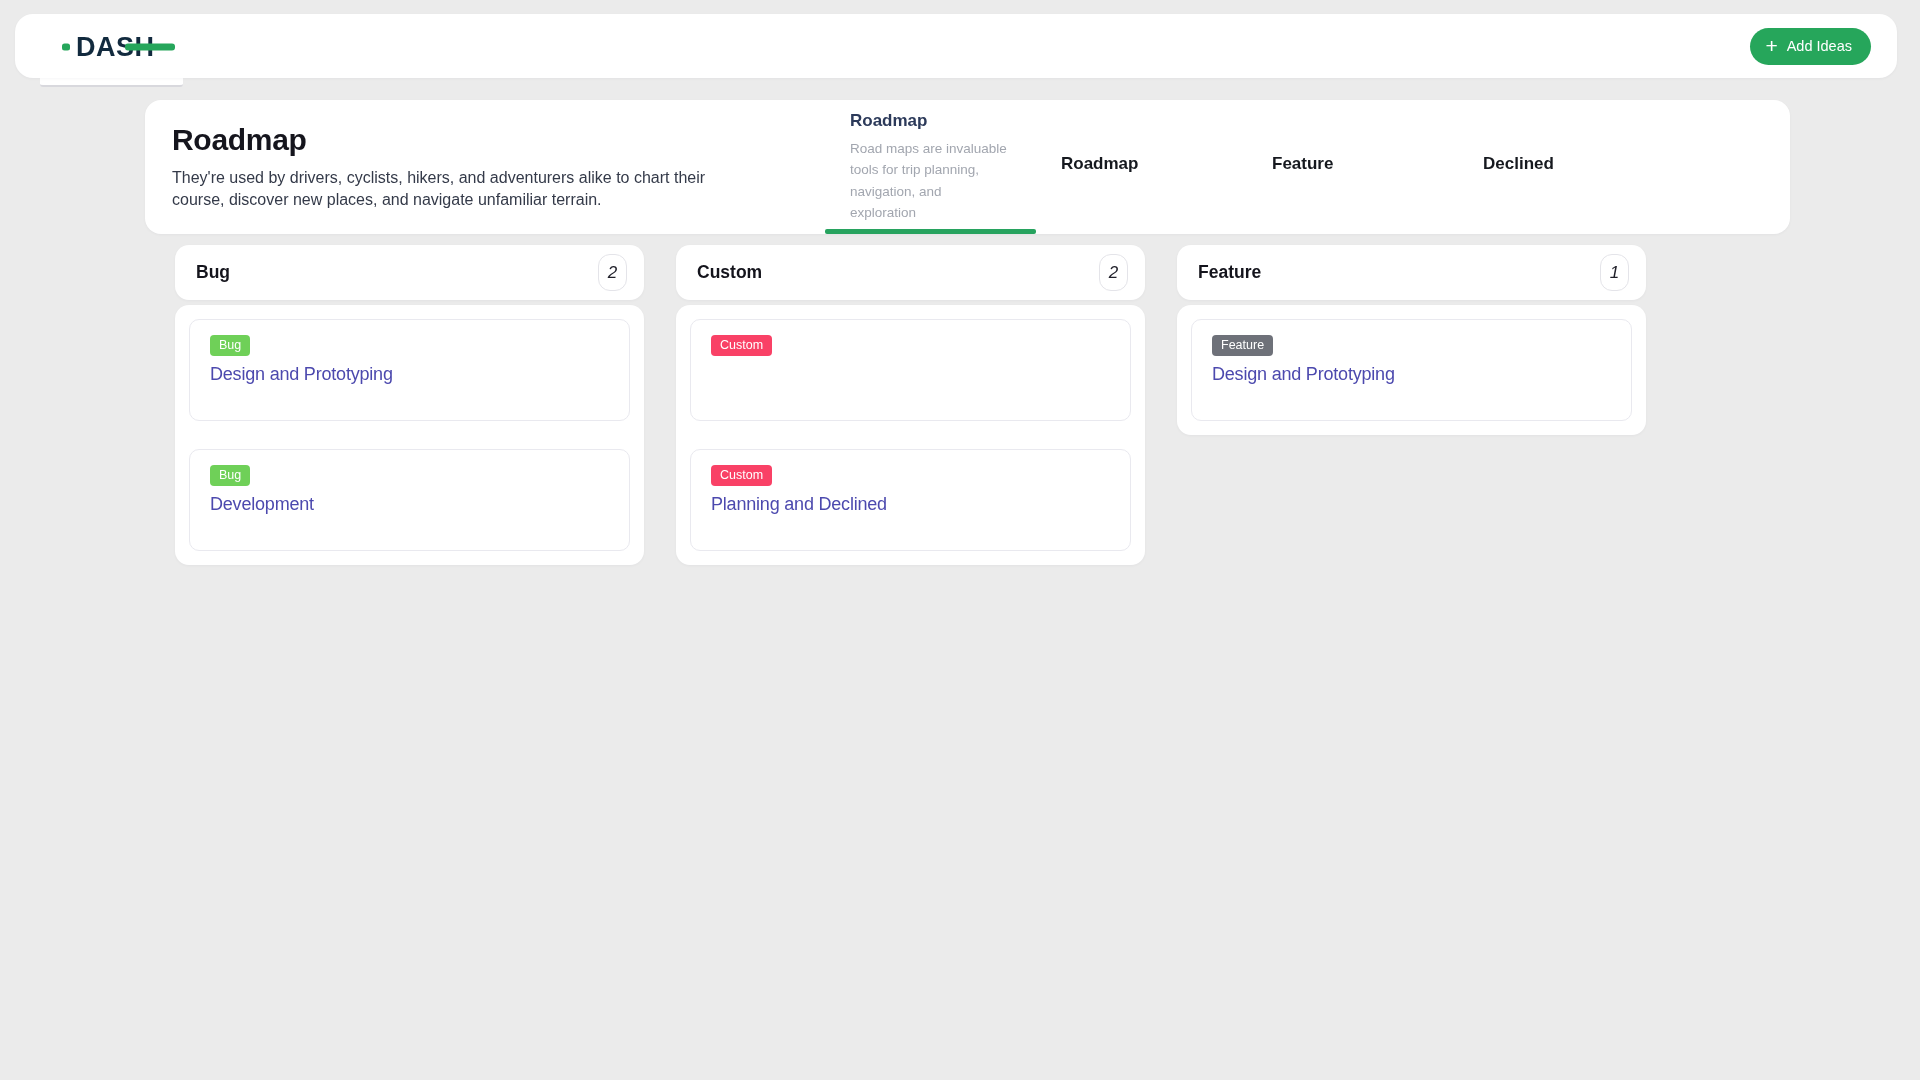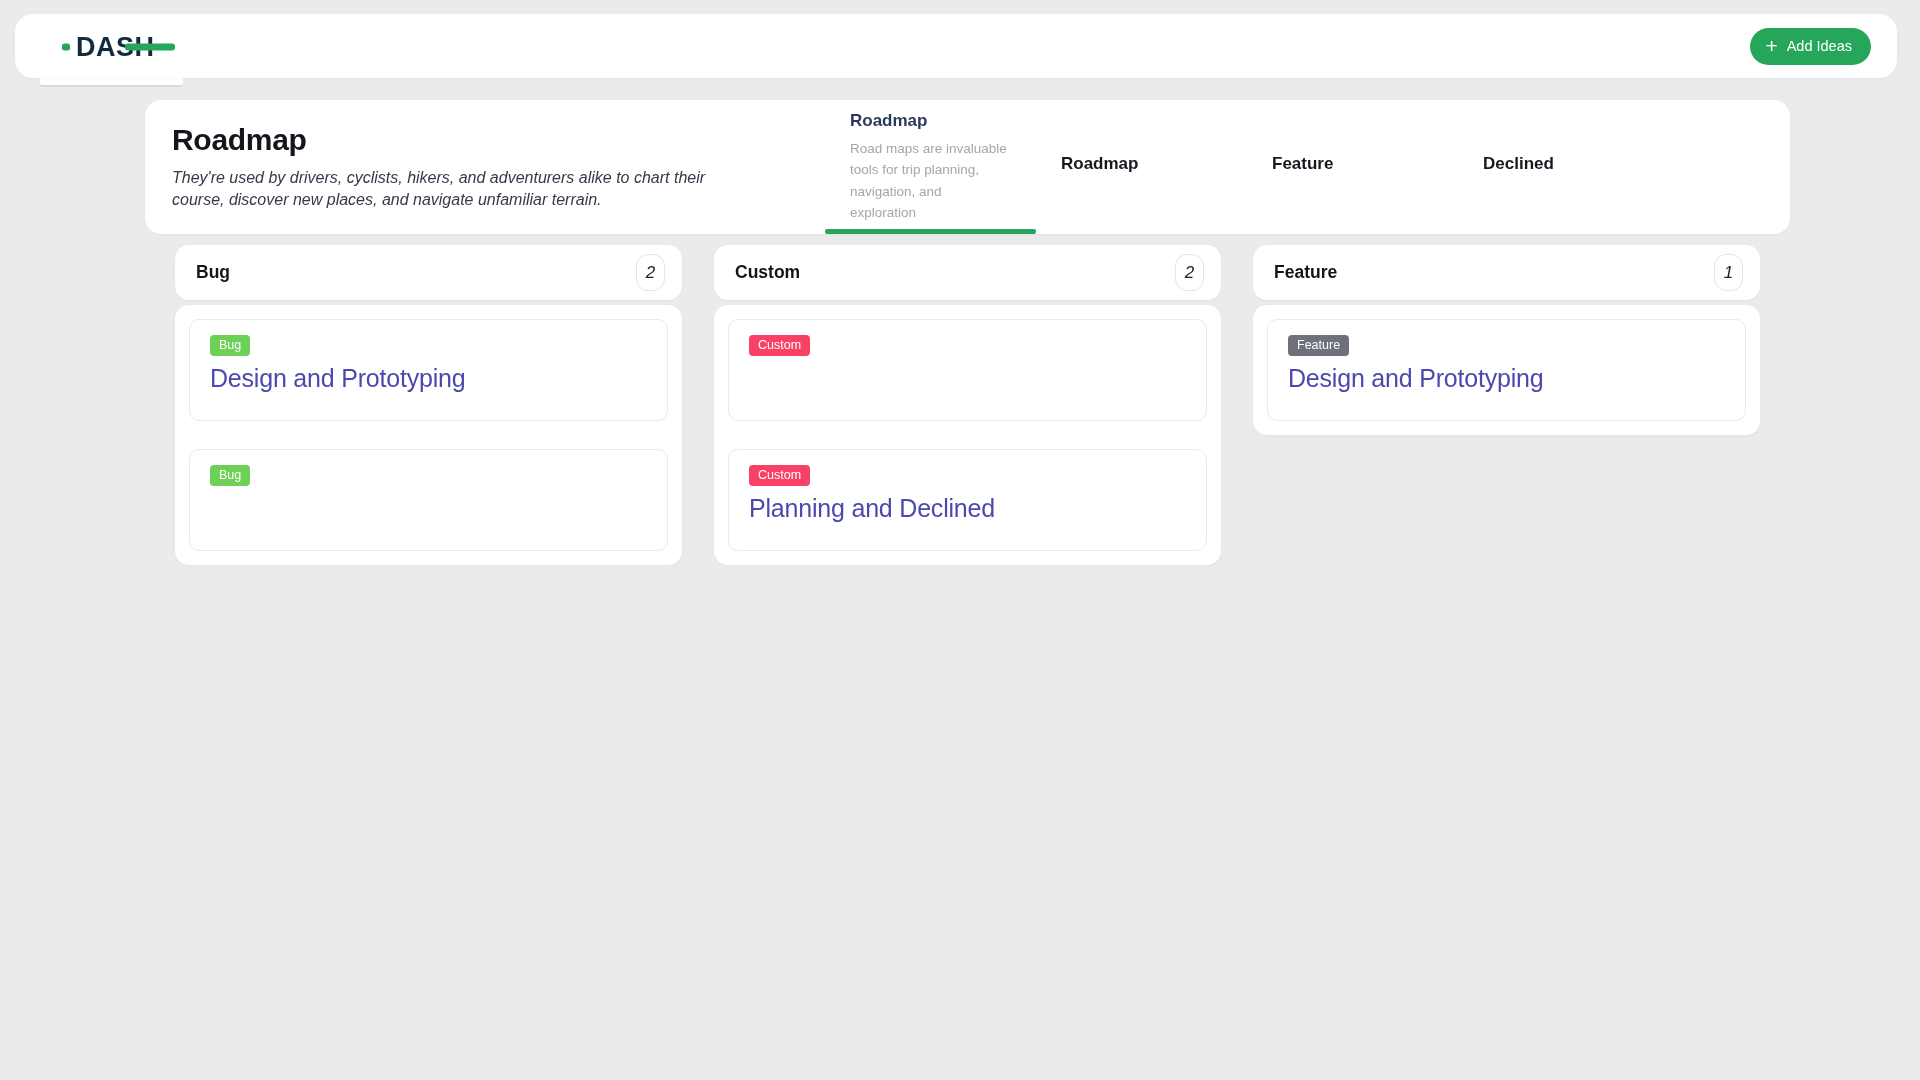--- a/index.html
+++ b/index.html
@@ -53,21 +53,21 @@
   }
   .hero-left {
     position:absolute; left:27px; top:50%;
     transform:translateY(-50%); width:560px;
   }
   .hero-title {
     font-size:30px; font-weight:800; color:#15151d;
     letter-spacing:-.3px; margin-bottom:10px;
   }
   .hero-desc {
-    font-size:16px; color:#343a49; line-height:1.4; max-width:555px;font-style:italic;
+    font-size:16px; color:#343a49; line-height:1.4; max-width:555px;
   }
   .tabs {
     position:absolute; left:680px; top:0; height:100%;
     display:flex;
   }
   .tab {
     width:211px; padding:0 26px 0 25px;
     display:flex; flex-direction:column; justify-content:center;
     cursor:pointer;
   }
@@ -81,21 +81,21 @@
   .tab-underline {
     position:absolute; left:680px; bottom:0;
     width:211px; height:5px; background:#27a35f; border-radius:2px;
   }
 
   
   .board {
     position:absolute; left:175px; top:245px;
     display:flex; gap:32px; align-items:flex-start;
   }
-  .column { width:507px; }
+  .column { width:469px; }
   .col-header {
     height:55px; background:#ffffff; border-radius:14px;
     display:flex; align-items:center; justify-content:space-between;
     padding:0 17px 0 21px;
     box-shadow:0 1px 3px rgba(20,20,40,.04);
   }
   .col-title { font-size:17.5px; font-weight:700; color:#14141c; }
   .col-count {
     min-width:29px; height:37px; padding:0 5px;
     border:1.5px solid #e4e4e9; border-radius:12px;
@@ -113,21 +113,21 @@
     padding:15px 20px 0; cursor:pointer;
   }
   .badge {
     display:inline-block; padding:3px 9px 4px;
     border-radius:4px; font-size:12.5px; font-weight:500; color:#ffffff;
   }
   .badge[data-variant="bug"]     { background:#6fd058; }
   .badge[data-variant="custom"]  { background:#f94166; }
   .badge[data-variant="feature"] { background:#6e7179; }
   .card-title {
-    margin-top:8px; font-size:25px; font-weight:500; color:#4c49ae;
+    margin-top:8px; font-size:18px; font-weight:500; color:#4c49ae;
     letter-spacing:-.2px;
   }
 </style>
 </head>
 <body>
 
 <header class="topbar">
   <div class="logo">
     <svg width="114" height="36" viewBox="0 0 114 36">
       <rect x="0" y="15.5" width="8" height="7" rx="2.5" fill="#26a65b"></rect>
@@ -173,20 +173,21 @@
       <span class="col-title">Bug</span>
       <span class="col-count">2</span>
     </div>
     <div class="col-body">
       <article class="card">
         <span class="badge" data-variant="bug">Bug</span>
         <h3 class="card-title">Design and Prototyping</h3>
       </article>
       <article class="card">
         <span class="badge" data-variant="bug">Bug</span>
+        <h3 class="card-title">Development</h3>
       </article>
     </div>
   </section>
 
   <section class="column">
     <div class="col-header">
       <span class="col-title">Custom</span>
       <span class="col-count">2</span>
     </div>
     <div class="col-body">

